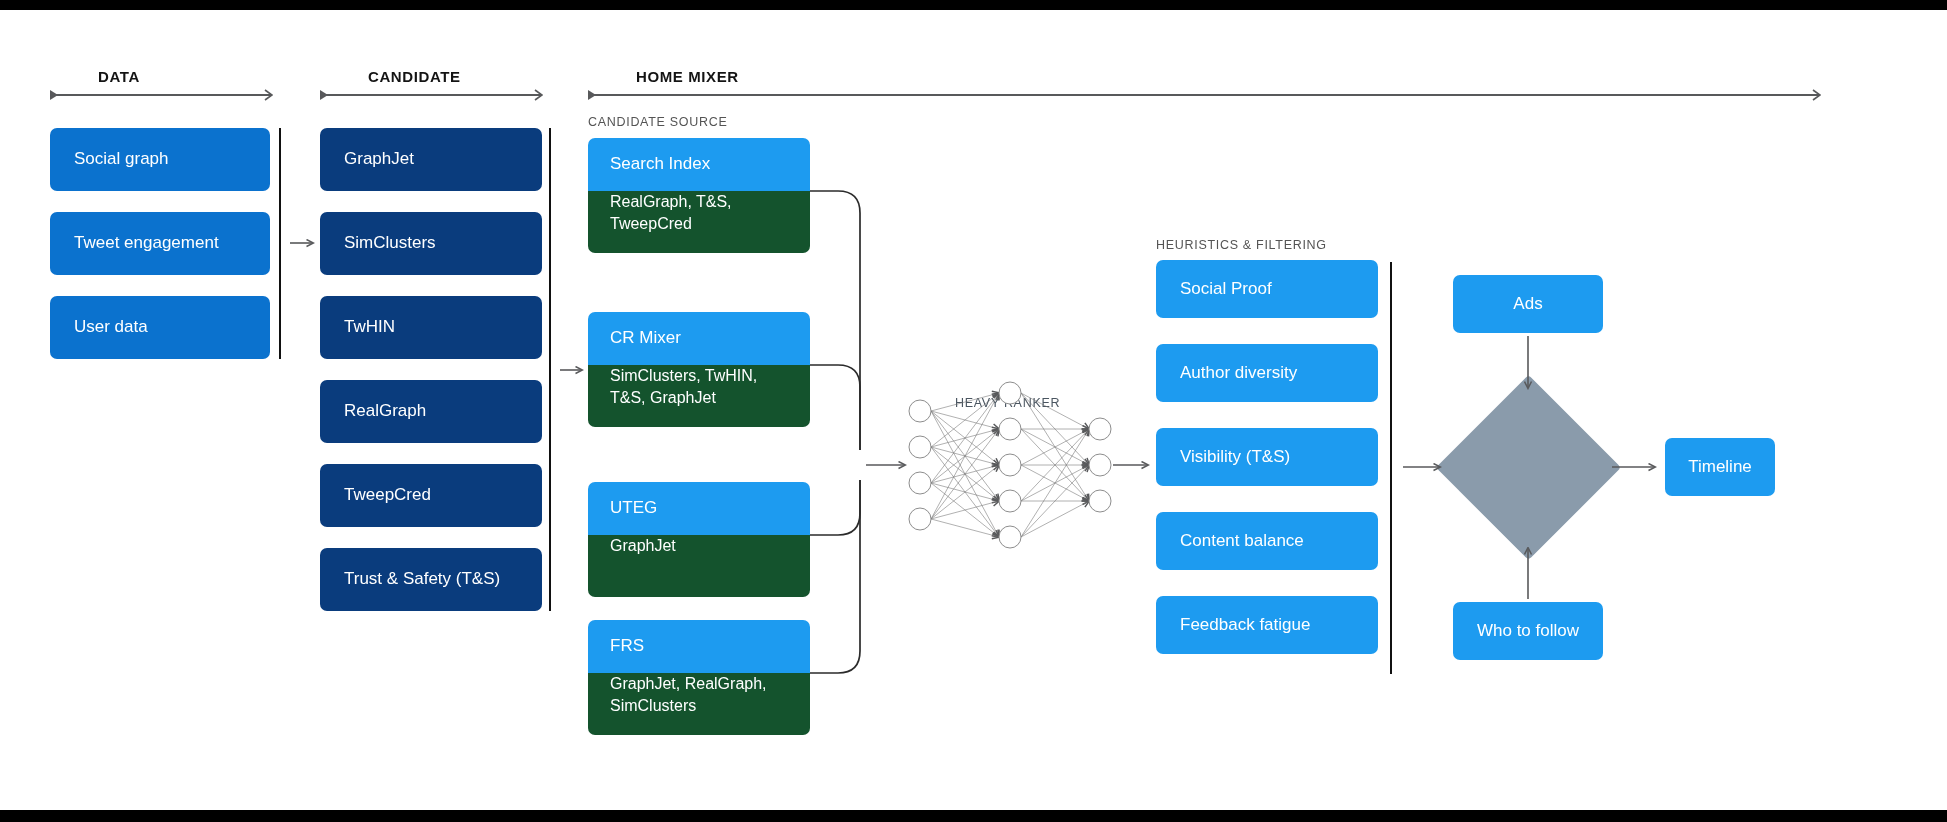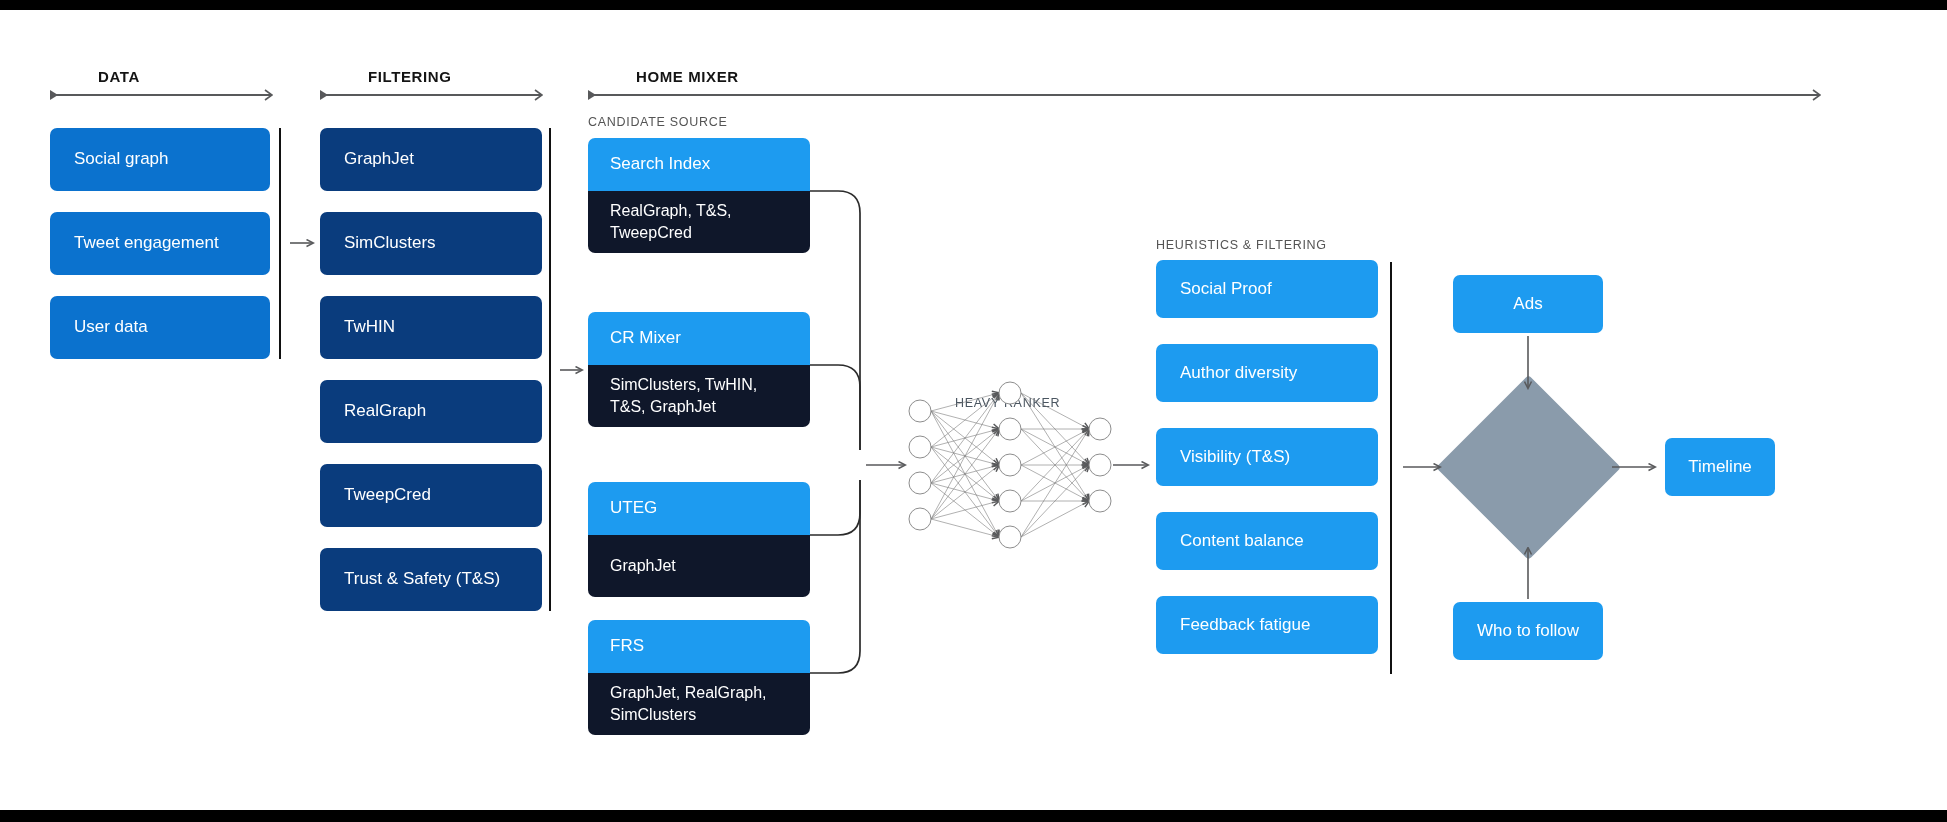--- a/index.html
+++ b/index.html
@@ -94,22 +94,22 @@
     border-radius: 7px;
     overflow: hidden;
     color: #fff;
   }
   .cand .top {
     background: #1D9BF0;
     display: flex; align-items: center;
     font-size: 17px;
   }
   .cand .bot {
-    background: #0f172a;
-    display: flex; align-items: center;
+    background: #14532d;
+    display: flex; 
     font-size: 16px;
   }
   .cand .top span, .cand .bot span { padding-left: 22px; line-height: 1.35; }
 
   
   .diamond {
     position: absolute;
     background: #8A9BAB;
     transform: rotate(45deg);
     border-radius: 4px;
@@ -139,21 +139,21 @@
 
   <div class="sec-head" style="left:50px; top:58px;">DATA</div>
   <div class="sec-arrow" style="left:50px; top:79px; width:222px;">
     <div class="tail"></div>
       <div class="shaft"></div>
     <svg class="head" viewBox="0 0 10 12">
         <path d="M2,1 L9,6 L2,11" fill="none" stroke="#58595b" stroke-width="1.6"></path>
       </svg>
   </div>
 
-  <div class="sec-head" style="left:320px; top:58px;">FILTERING</div>
+  <div class="sec-head" style="left:320px; top:58px;">CANDIDATE</div>
   <div class="sec-arrow" style="left:320px; top:79px; width:222px;">
     <div class="tail"></div>
       <div class="shaft"></div>
     <svg class="head" viewBox="0 0 10 12">
         <path d="M2,1 L9,6 L2,11" fill="none" stroke="#58595b" stroke-width="1.6"></path>
       </svg>
   </div>
 
   <div class="sec-head" style="left:588px; top:58px;">HOME MIXER</div>
   <div class="sec-arrow" style="left:588px; top:79px; width:1232px;">

